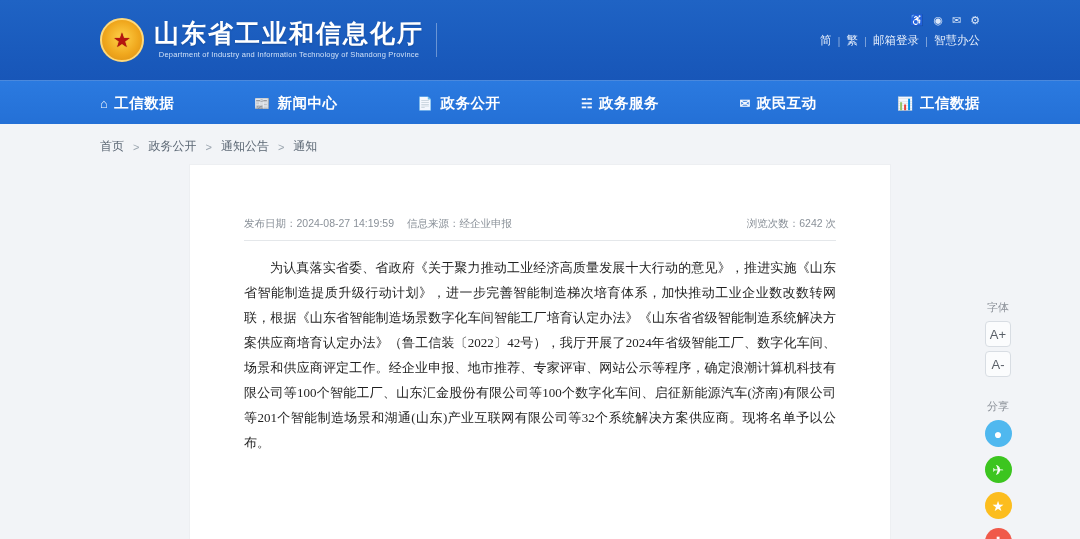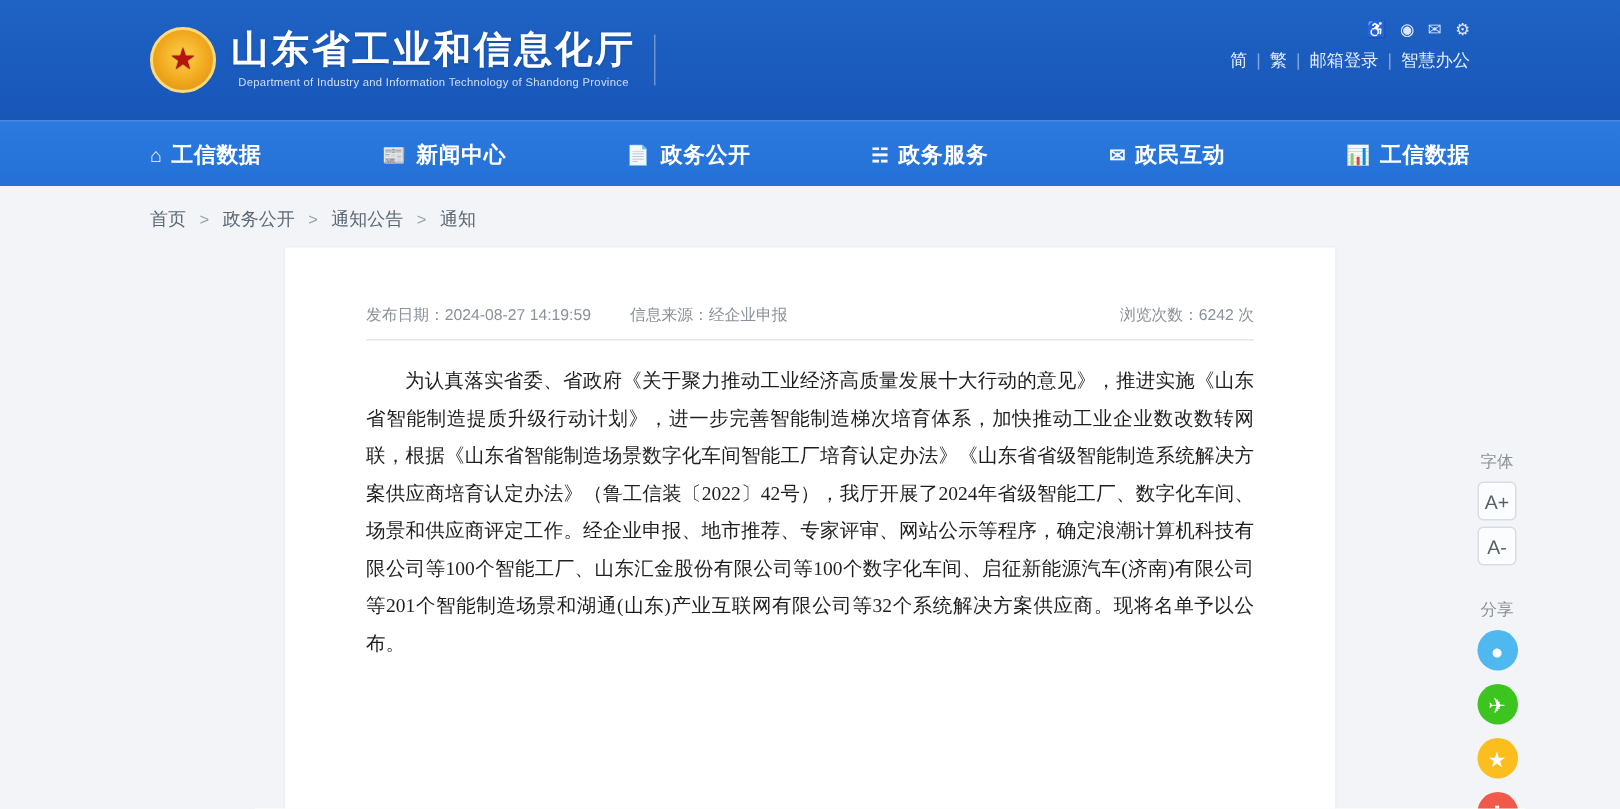--- a/index.html
+++ b/index.html
@@ -164,28 +164,28 @@
   .art-title {
     font-family: "Liberation Serif", serif;
     font-size: 21px;
     font-weight: bold;
     color: #1a1a1a;
     text-align: center;
     line-height: 33px;
     letter-spacing: .5px;
   }
   .art-meta {
-    margin-top: 4px;
+    margin-top: 18px;
     padding-bottom: 9px;
     border-bottom: 1px solid #e4e7ea;
     display: flex;
     align-items: center;
     font-size: 10.5px;
     color: #8a9199;
-    gap: 26px;
+    gap: 13px;
   }
   .art-meta .views-num { color: #8a9199; }
   .meta-spacer { flex: 1; }
 
   .art-body {
     margin-top: 14px;
     font-family: "Liberation Serif", serif;
     font-size: 13px;
     color: #1f1f1f;
     line-height: 25px;

